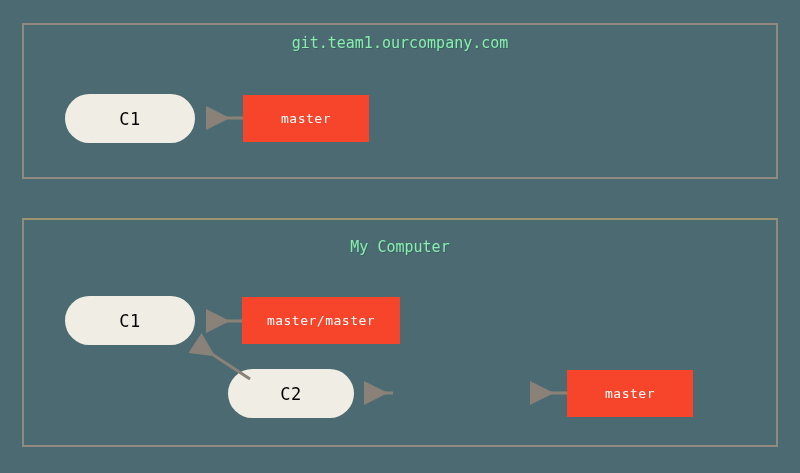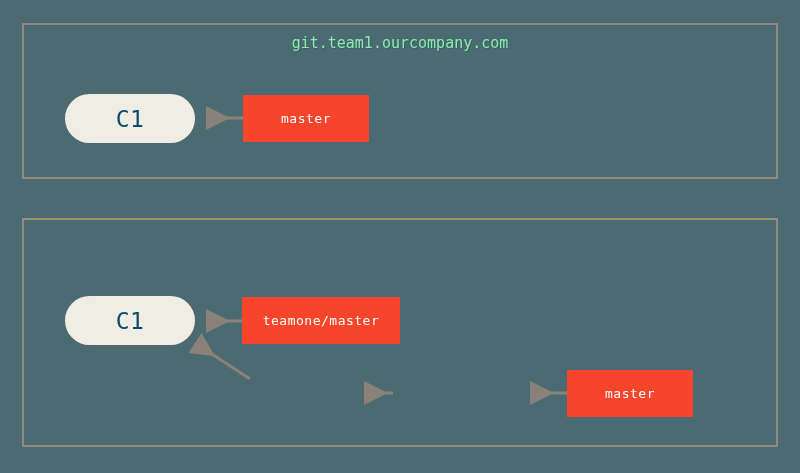--- a/index.html
+++ b/index.html
@@ -45,22 +45,22 @@
     text-shadow: 1px 1px 0 #3f5c64;
     user-select: none;
   }
   #title-remote { top: 34px; left: 0; }
   #title-local  { top: 238px; left: 0; }
 
   .commit {
     position: absolute;
     background: #f0eee4;
     border-radius: 26px;
-    color: #0c4a6e;
-    font-size: 23px;
+    color: #000000;
+    font-size: 17px;
     display: flex;
     align-items: center;
     justify-content: center;
     box-sizing: border-box;
     letter-spacing: 0.5px;
   }
   .branch {
     position: absolute;
     background: #f6452a;
     color: #ffffff;
@@ -86,26 +86,28 @@
 <div id="canvas">
 
   <div class="panel" id="panel-remote"></div>
   <div class="panel-title" id="title-remote">git.team1.ourcompany.com</div>
 
   <div class="commit" style="left:65px; top:94px; width:130px; height:49px;">C1</div>
 
   <div class="branch" style="left:243px; top:95px; width:126px; height:47px;">master</div>
 
   <div class="panel" id="panel-local"></div>
+  <div class="panel-title" id="title-local">My Computer</div>
 
   <div class="commit" style="left:65px; top:296px; width:130px; height:49px;">C1</div>
 
+  <div class="commit" style="left:228px; top:369px; width:126px; height:49px;">C2</div>
 
 
-  <div class="branch" style="left:242px; top:297px; width:158px; height:47px;">teamone/master</div>
+  <div class="branch" style="left:242px; top:297px; width:158px; height:47px;">master/master</div>
 
   <div class="branch" style="left:567px; top:370px; width:126px; height:47px;">master</div>
 
   <svg class="arrows" viewBox="0 0 800 473">
     <defs>
       <marker id="ah" markerWidth="9" markerHeight="8" refX="8" refY="4" orient="auto" markerUnits="strokeWidth">
         <path d="M8,0 L8,8 L0,4 z" fill="#8a8279"></path>
       </marker>
     </defs>
 

